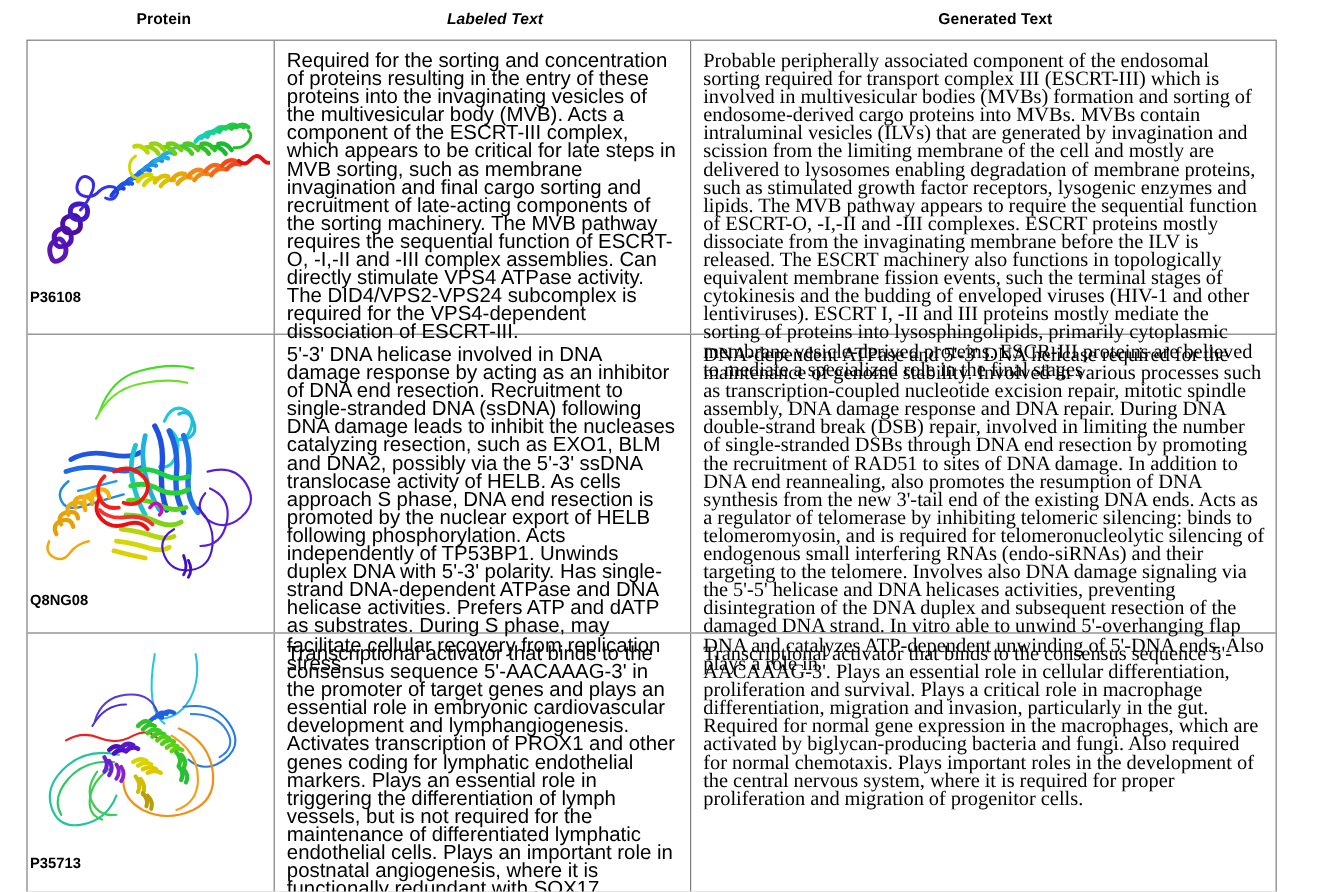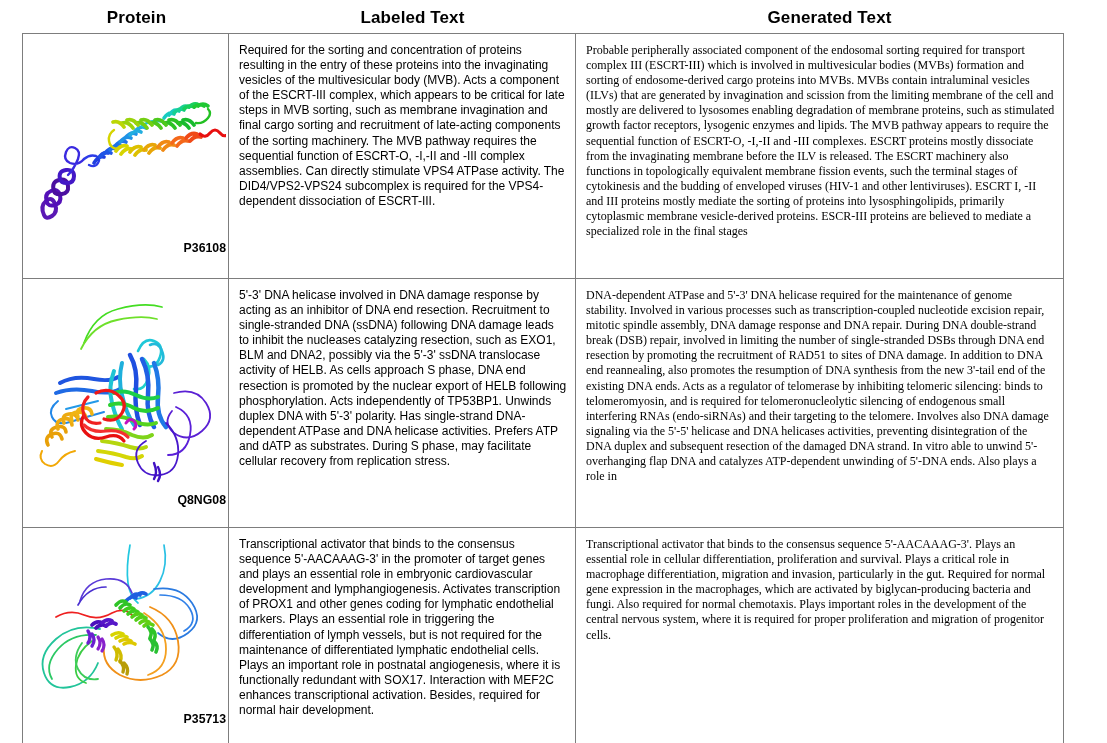--- a/index.html
+++ b/index.html
@@ -26,26 +26,26 @@
   
   .header-row {
     display: flex;
     width: 1040px;
     margin: 0 auto;
     padding-top: 8px;
     box-sizing: border-box;
   }
   .col-head {
     font-weight: bold;
-    font-size: 17px;
+    font-size: 13px;
     text-align: center;
     letter-spacing: 0.1px;
   }
   .col-head.protein   { width: 206px; }
-  .col-head.labeled   { width: 346px; }
+  .col-head.labeled   { width: 346px; font-style: italic; }
   .col-head.generated { width: 488px; text-align: center; }
 
   
   .tbl {
     position: absolute;
     left: 22px;
     top: 33px;
     width: 1042px;
     border: 1px solid #7d7d7d;
     box-sizing: border-box;
@@ -60,41 +60,41 @@
 
   .cell {
     box-sizing: border-box;
     padding: 6px 8px 8px 8px;
   }
   .cell.protein {
     width: 206px;
     border-right: 1px solid #7d7d7d;
     display: flex;
     flex-direction: column;
-    align-items: flex-end;
+    align-items: flex-start;
     justify-content: center;
-    padding: 4px 2px 6px 2px;
+    padding: 4px 20px 6px 2px;
   }
   .cell.labeled {
     width: 347px;
     border-right: 1px solid #7d7d7d;
     padding-left: 10px;
     padding-right: 8px;
     padding-top: 9px;
   }
   .cell.generated {
     width: 487px;
     padding-left: 10px;
     padding-right: 8px;
     padding-top: 9px;
     font-family: Liberation Serif, serif;
   }
 
   .body-text {
-    font-size: 12px;
+    font-size: 17px;
     line-height: 15.1px;
     text-align: left;
     word-spacing: -0.1px;
   }
 
   .protein-id {
     font-size: 12.3px;
     font-weight: bold;
     margin-top: 1px;
     text-align: center;

